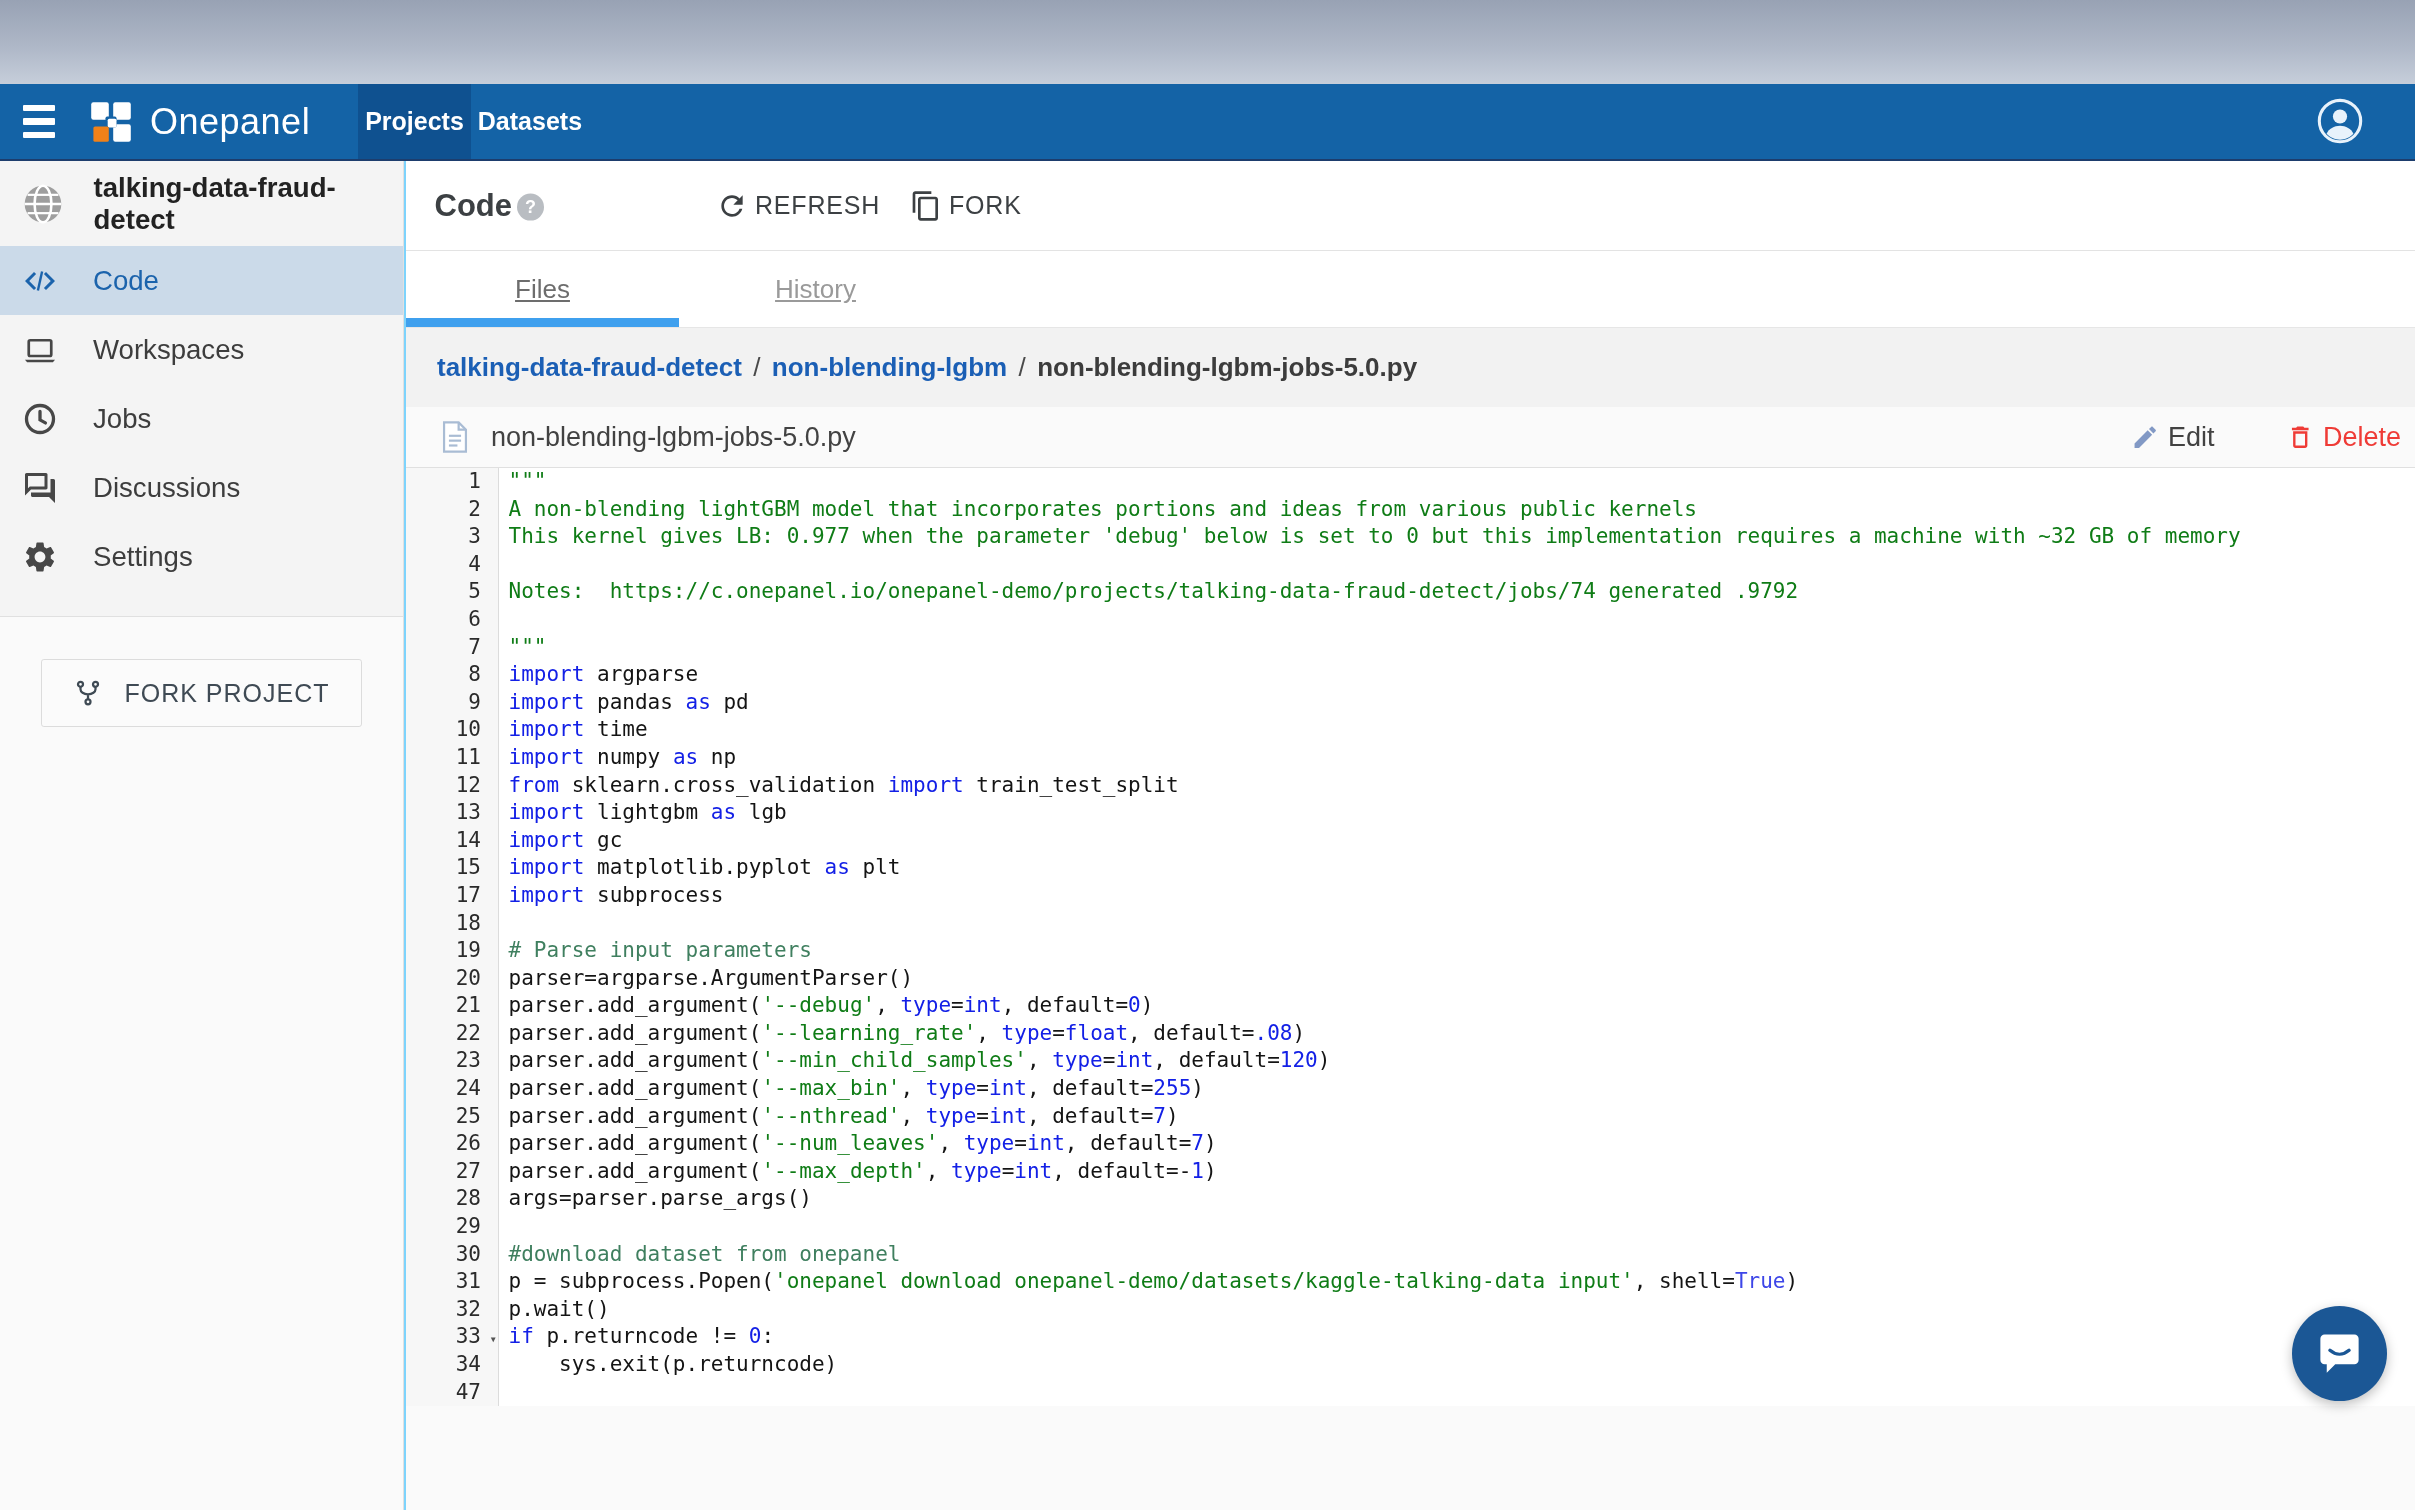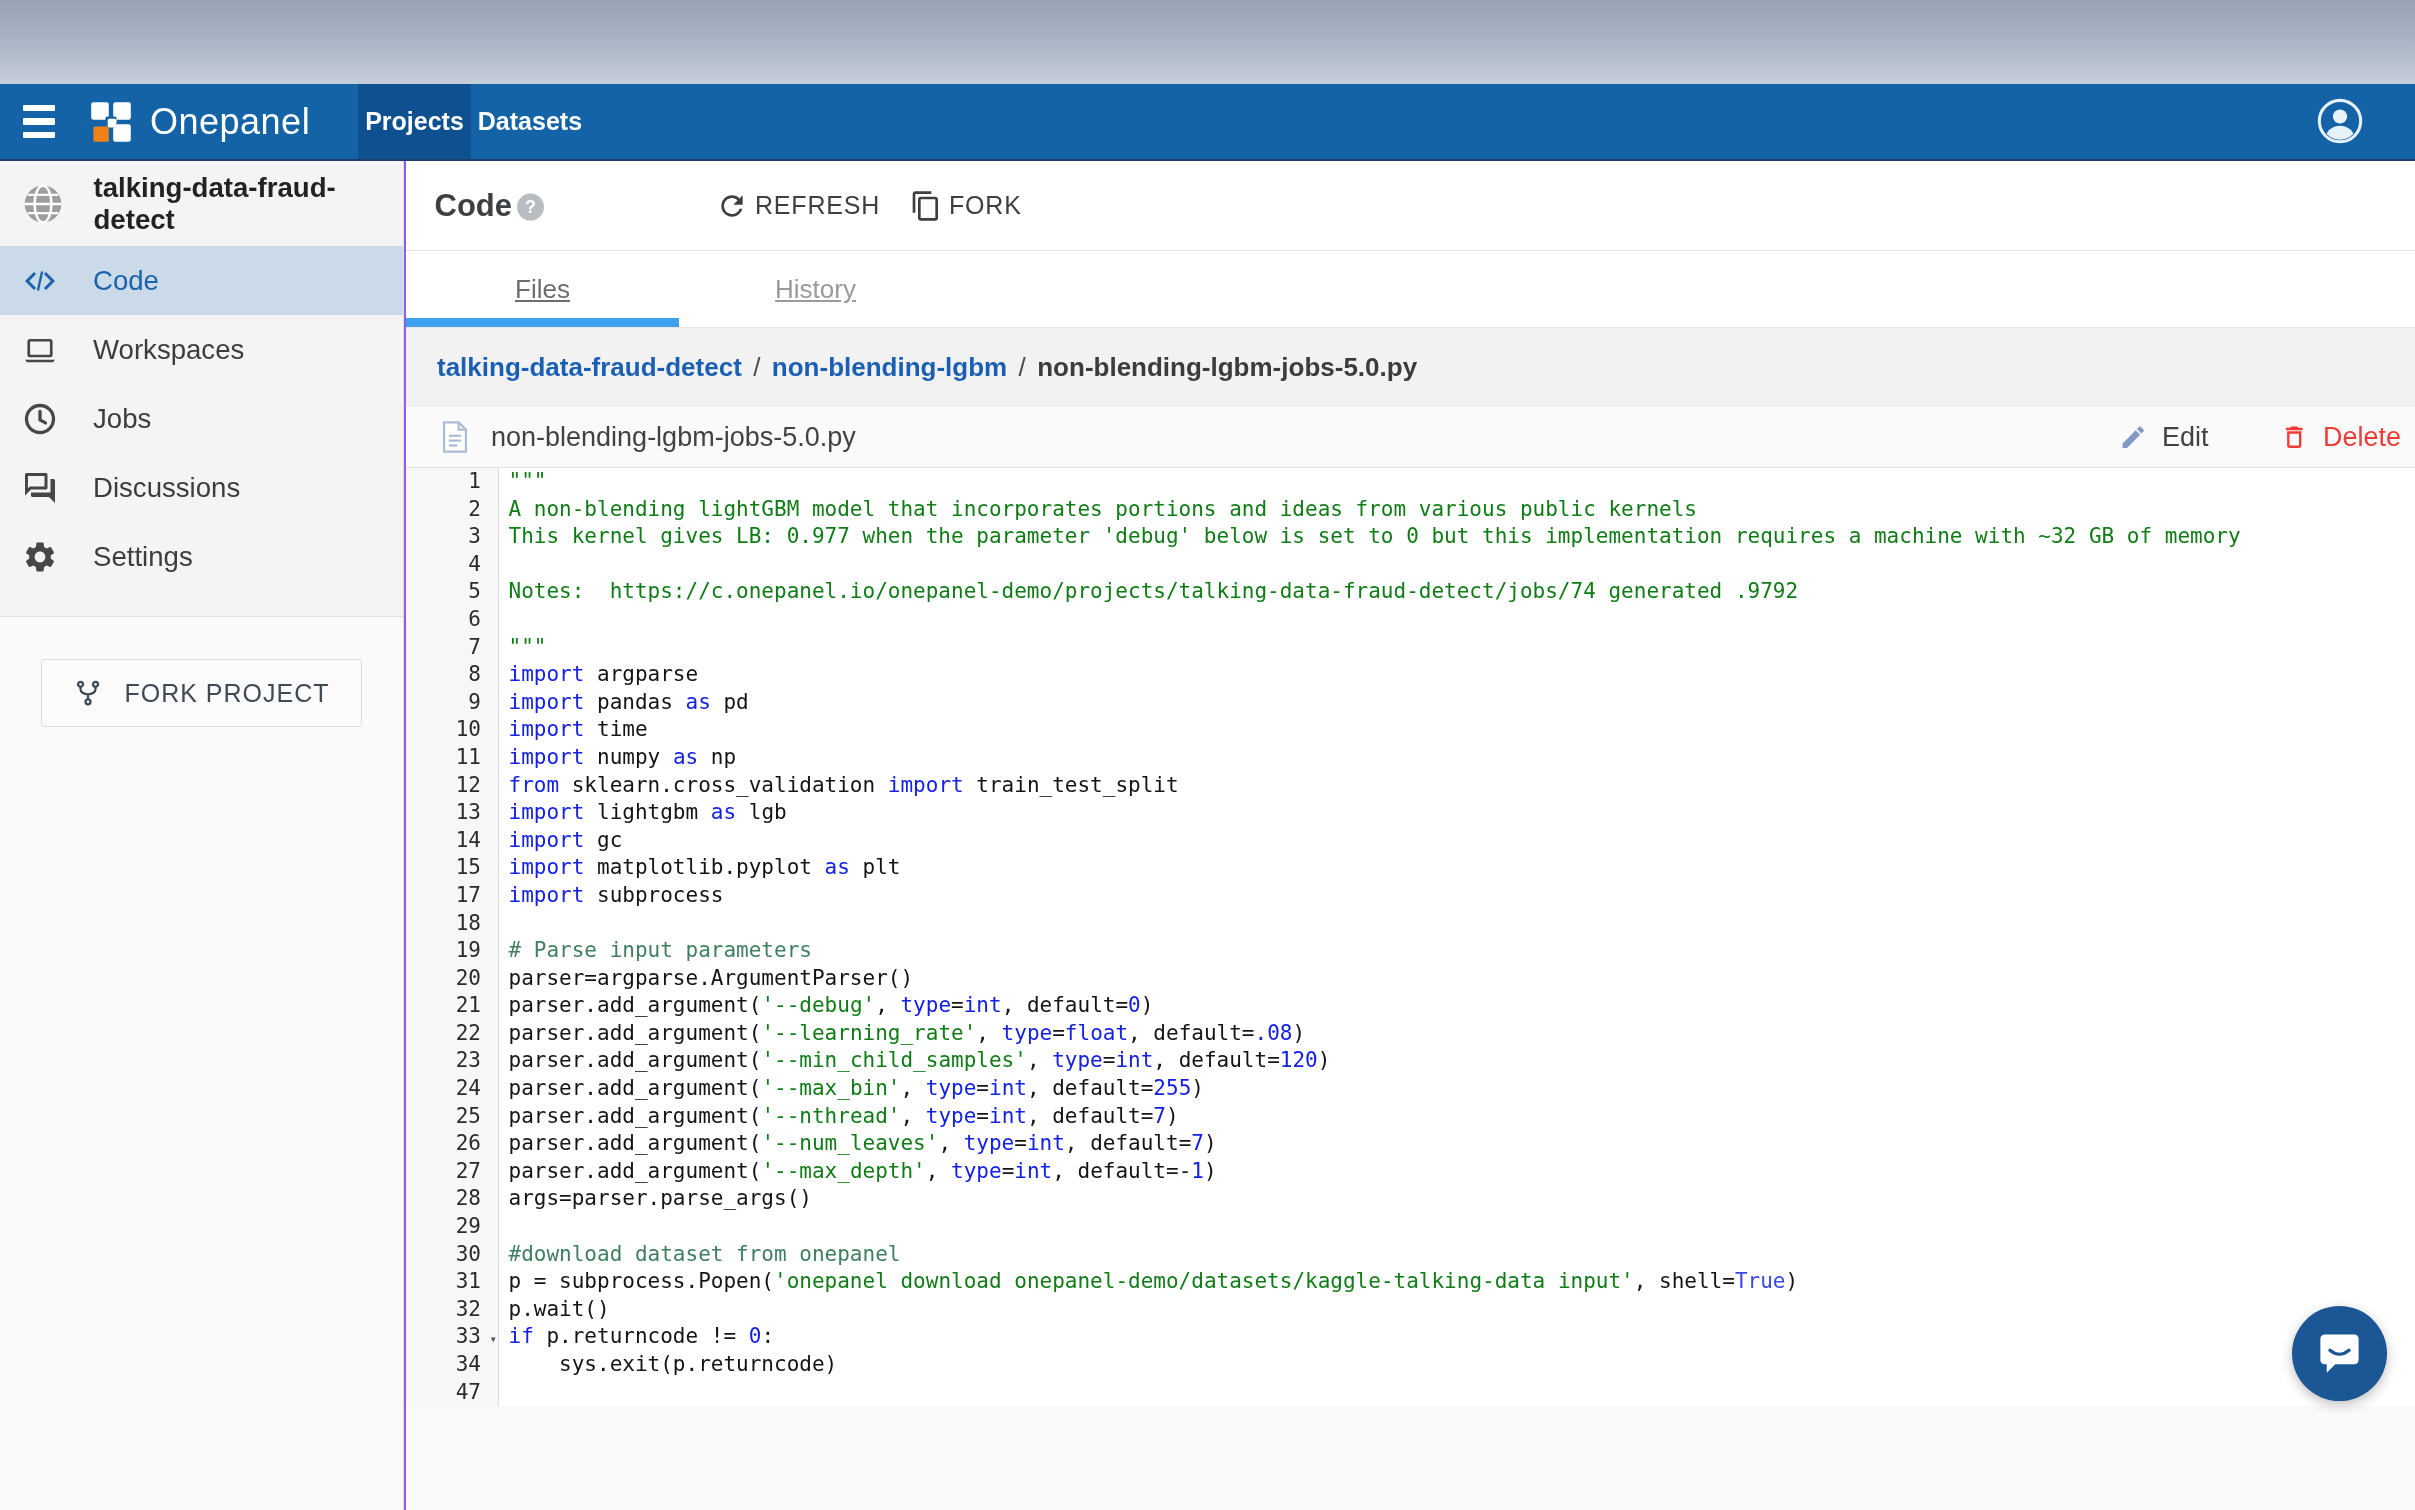--- a/index.html
+++ b/index.html
@@ -1,17 +1,17 @@
 <!DOCTYPE html>
 <html style="font-size:15px"><head>
 <meta charset="utf-8">
 <style>
   * { margin:0; padding:0; box-sizing:border-box; }
   html,body { width:2416px; height:1510px; overflow:hidden; font-family:"Liberation Sans", sans-serif; }
-  .screen { position:relative; width:2416px; height:1510px; background:#8b5cf6; }
+  .screen { position:relative; width:2416px; height:1510px; background:#7dd3fc; }
   [data-interactable="true"] { cursor:pointer; }
 
   
   .top-gradient { position:absolute; left:0; top:0; width:2416px; height:84px;
     background:linear-gradient(180deg,#98a2b4 0%,#aeb7c7 55%,#c6ceda 100%); }
 
   
   .navbar { position:absolute; left:0; top:84px; width:2416px; height:77px;
     background:#1463a6; border-bottom:2.9px solid #1d3d6d; display:flex; align-items:stretch; }
   .hamburger { width:32px; display:flex; flex-direction:column; justify-content:center; gap:6.7px; margin-left:23px; }
@@ -64,21 +64,21 @@
     font-size:26px; font-weight:700; flex:0 0 79px; }
   .crumb-link { color:#1b5fb5; text-decoration:none; }
   .crumb-sep { color:#4a4a4a; margin:0 11.4px; font-weight:400; }
   .crumb-current { color:#3c3c3c; }
 
   .file-bar { position:relative; height:61px; background:#fafafa; border-bottom:1.9px solid #e0e0e0;
     display:flex; align-items:center; padding-left:34px; flex:0 0 61px; }
   .file-bar .doc-icon { width:30px; height:34px; }
   .file-name { margin-left:21px; font-size:27px; font-weight:500; color:#424242; }
   .file-actions { position:absolute; right:15px; top:0; height:100%; display:flex; align-items:center; gap:72px; }
-  .action-btn { display:flex; align-items:center; gap:14px; background:none; border:none; font-family:inherit;
+  .action-btn { display:flex; align-items:center; gap:8px; background:none; border:none; font-family:inherit;
     font-size:27px; font-weight:500; }
   .action-btn svg { width:28.5px; height:28.5px; }
   .edit-label { color:#424242; }
   .delete-label { color:#ef3b36; }
 
   
   .code-area { background:#fff; }
   .code-line { display:flex; line-height:27.6px; font-family:"DejaVu Sans Mono", monospace; font-size:21px; }
   .gutter { position:relative; flex:0 0 93px; background:#f7f7f7; border-right:1.9px solid #dcdcdc;
     text-align:right; padding-right:17px; color:#2b2b2b; }

